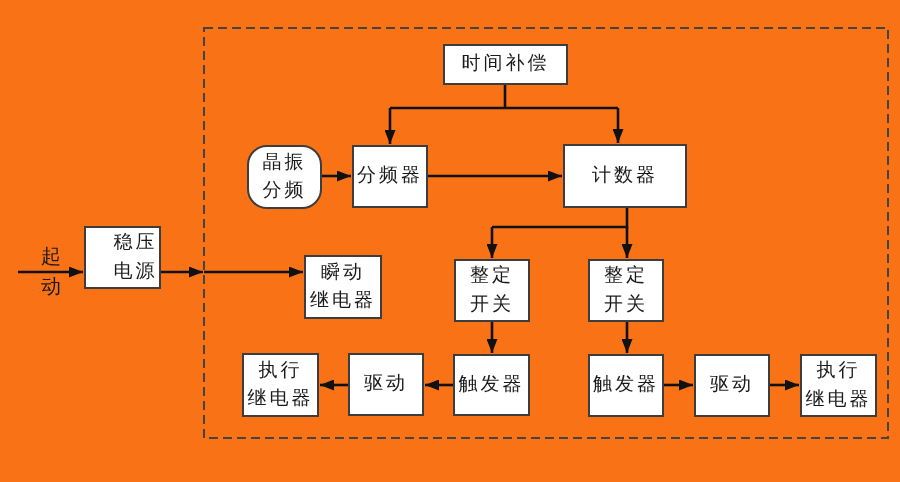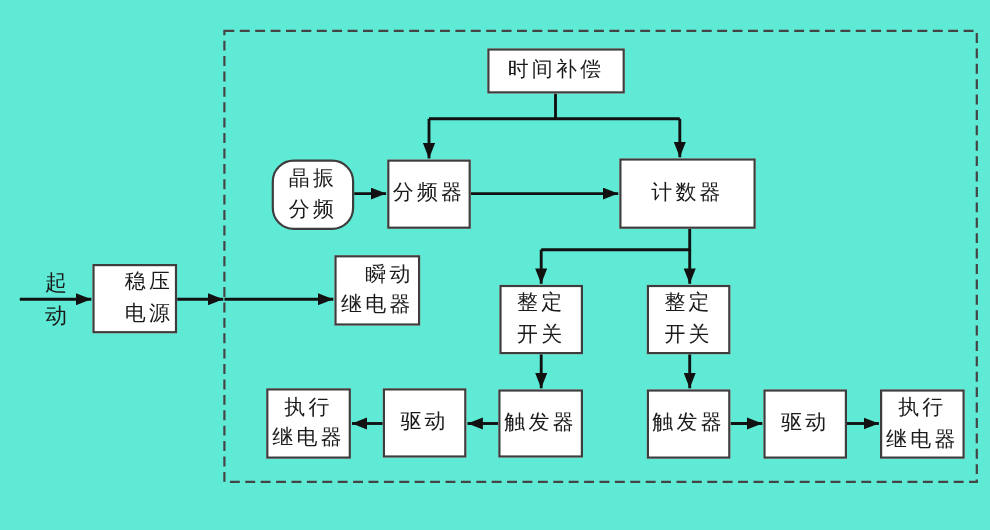--- a/index.html
+++ b/index.html
@@ -4,22 +4,22 @@
 <style>
   html, body {
     margin: 0;
     padding: 0;
     background: #ffffff;
   }
   .canvas {
     position: relative;
     width: 900px;
     height: 482px;
-    background: #5eead4;
-    font-family: Liberation Serif, serif;
+    background: #f97316;
+    font-family: Liberation Mono, monospace;
     color: #1a1a1a;
     overflow: hidden;
   }
   .wires {
     position: absolute;
     left: 0;
     top: 0;
     width: 900px;
     height: 482px;
   }
@@ -106,24 +106,24 @@
 
   <div class="node" style="left:443px; top:44px; width:125px; height:41px;">时间补偿</div>
 
   <div class="node" style="left:247px; top:145px; width:75px; height:64px;border-radius:20px;">晶振
 分频</div>
 
   <div class="node" style="left:352px; top:145px; width:76px; height:63px;">分频器</div>
 
   <div class="node" style="left:563px; top:144px; width:124px; height:64px;">计数器</div>
 
-  <div class="node" style="left:84px; top:240px; width:77px; height:63px;padding-left:26px;">稳压
+  <div class="node" style="left:84px; top:226px; width:77px; height:63px;padding-left:26px;">稳压
 电源</div>
 
-  <div class="node" style="left:304px; top:232px; width:78px; height:64px;text-align:right;">瞬动
+  <div class="node" style="left:304px; top:255px; width:78px; height:64px;">瞬动
 继电器</div>
 
   <div class="node" style="left:454px; top:259px; width:76px; height:63px;">整定
 开关</div>
 
   <div class="node" style="left:588px; top:259px; width:76px; height:63px;">整定
 开关</div>
 
   <div class="node" style="left:242px; top:353px; width:77px; height:64px;">执行
 继电器</div>

